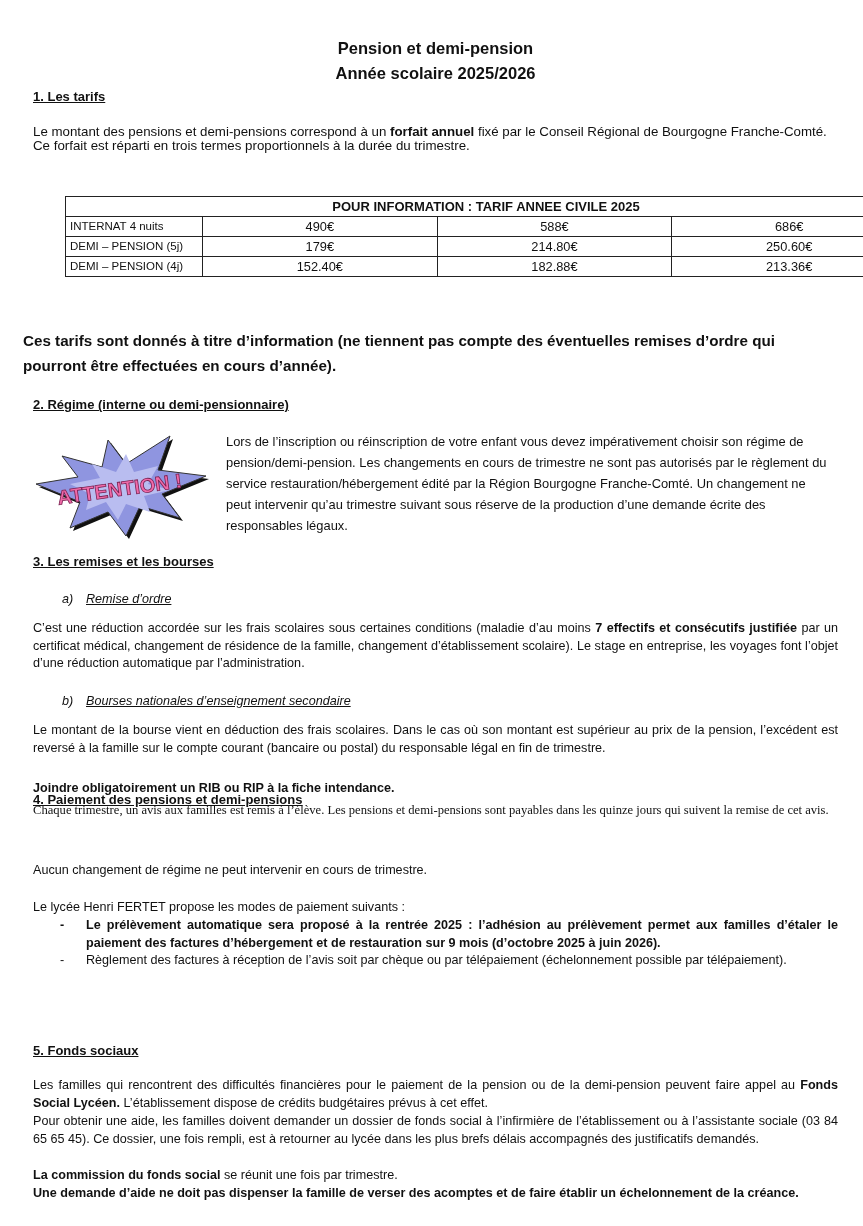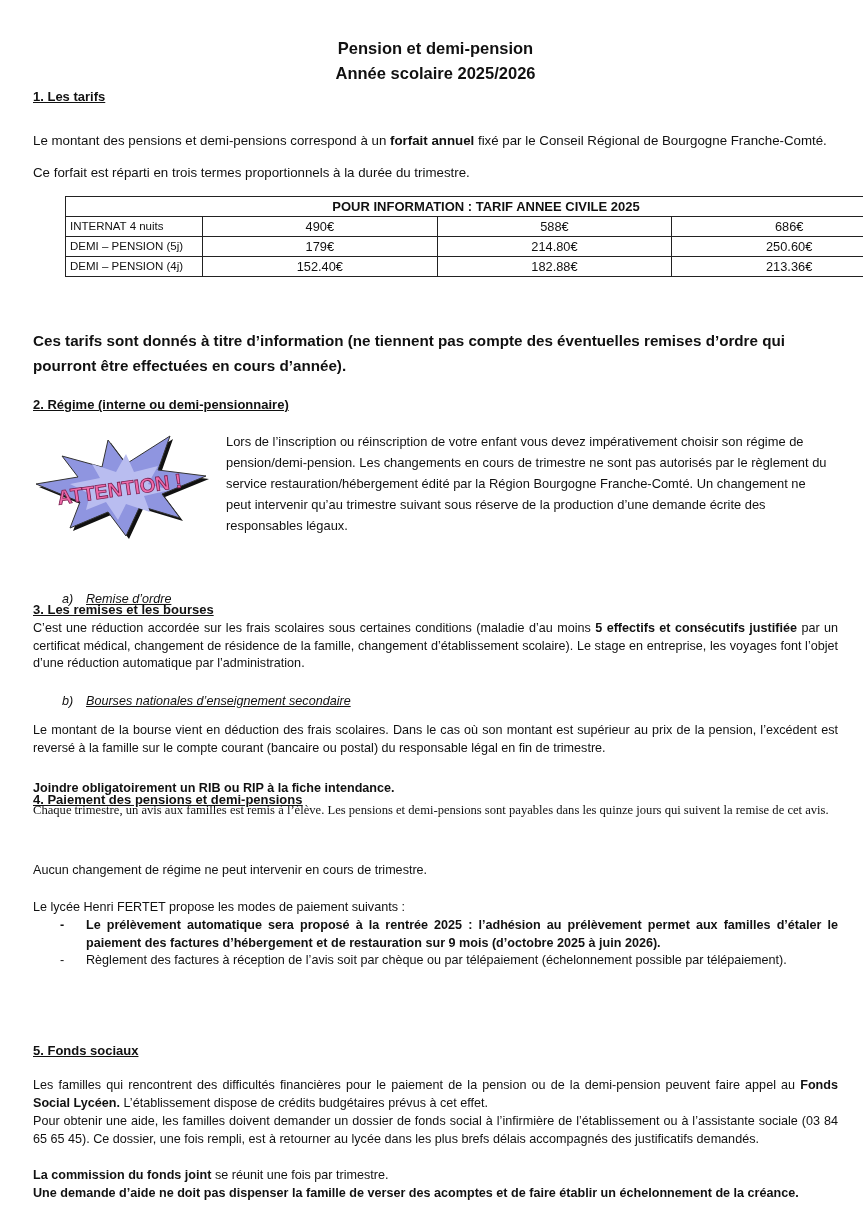--- a/index.html
+++ b/index.html
@@ -15,36 +15,36 @@
   .b { font-weight: bold; }
   table.tarif {
     position: absolute; left: 65px; top: 196px; width: 842px;
     border-collapse: collapse; font-size: 12.8px;
   }
   table.tarif td, table.tarif th {
     border: 1px solid #222; padding: 0 4px; height: 19px; text-align: center; font-weight: normal;
   }
   table.tarif th.caption { font-weight: bold; font-size: 13px; }
   table.tarif td.rowlabel { text-align: left; font-size: 11.5px; width: 128px; margin-top: 12px; }
-  .big-note { left: 33px; width: 805px; font-weight: bold; font-size: 15.2px; line-height: 25px; }
+  .big-note { left: 23px; width: 805px; font-weight: bold; font-size: 15.2px; line-height: 25px; }
   .sub { left: 62px; font-style: italic; }
   .sub .lbl { display: inline-block; width: 24px; }
   .sub .txt { text-decoration: underline; }
   .dash-list { left: 60px; width: 778px; }
   .dash-item { position: relative; padding-left: 26px; text-align: justify; }
   .dash-item .dash { position: absolute; left: 0; top: 0; }
 </style>
 </head>
 <body>
 
 <div class="abs title" style="top:36px;">Pension et demi-pension</div>
 <div class="abs title" style="top:61px;">Année scolaire 2025/2026</div>
 
 <div class="abs h2" style="top:88px;">1. Les tarifs</div>
-<div class="abs para" style="top:125px; line-height:32px; font-size:13.3px; text-align:left;">
+<div class="abs para" style="top:125px; line-height:14px; font-size:13.3px; text-align:left;">
   <span>Le montant des pensions et demi-pensions correspond à un </span><span class="b">forfait annuel</span><span> fixé par le Conseil Régional de Bourgogne Franche-Comté. Ce forfait est réparti en trois termes proportionnels à la durée du trimestre.</span>
 </div>
 
 <table class="tarif">
   <tbody>
       <tr>
     <th class="caption" colspan="4">POUR INFORMATION : TARIF ANNEE CIVILE 2025</th>
   </tr>
   <tr>
     <td class="rowlabel">INTERNAT 4 nuits</td>
@@ -75,28 +75,28 @@
   <svg width="180" height="110" viewBox="0 0 180 110">
     <polygon points="6,52 48,45 32,24 72,35 78,8 96,32 140,4 128,38 176,44 132,62 150,86 110,74 96,104 78,80 40,96 50,70" fill="#111" transform="translate(3,3)"></polygon>
     <polygon points="6,52 48,45 32,24 72,35 78,8 96,32 140,4 128,38 176,44 132,62 150,86 110,74 96,104 78,80 40,96 50,70" fill="#8f95e0" stroke="#333" stroke-width="1"></polygon>
     <polygon points="40,52 70,46 62,32 86,40 96,22 104,40 128,34 118,52 140,58 114,64 120,80 96,72 88,88 76,70 56,78 60,62" fill="#b9bdf0"></polygon>
     <text x="90" y="64" text-anchor="middle" font-family="'Liberation Sans', sans-serif" font-weight="bold" font-size="20" fill="#f06aa8" stroke="#7a2050" stroke-width="0.8" transform="rotate(-8 90 60)">ATTENTION !</text>
   </svg>
 </div>
 
 <div class="abs" style="left:226px; top:431px; width:605px; line-height:21px; font-size:12.9px;">Lors de l’inscription ou réinscription de votre enfant vous devez impérativement choisir son régime de pension/demi-pension. Les changements en cours de trimestre ne sont pas autorisés par le règlement du service restauration/hébergement édité par la Région Bourgogne Franche-Comté. Un changement ne peut intervenir qu’au trimestre suivant sous réserve de la production d’une demande écrite des responsables légaux.</div>
 
-<div class="abs h2" style="top:553px;margin-top:48px;">3. Les remises et les bourses</div>
+<div class="abs h2" style="top:553px;">3. Les remises et les bourses</div>
 
 <div class="abs sub" style="top:591px;">
   <span class="lbl">a)</span><span class="txt">Remise d’ordre</span>
 </div>
 
 <div class="abs para" style="top:620px;">
-  <span>C’est une réduction accordée sur les frais scolaires sous certaines conditions (maladie d’au moins </span><span class="b">5 effectifs et consécutifs justifiée</span><span> par un certificat médical, changement de résidence de la famille, changement d’établissement scolaire). Le stage en entreprise, les voyages font l’objet d’une réduction automatique par l’administration.</span>
+  <span>C’est une réduction accordée sur les frais scolaires sous certaines conditions (maladie d’au moins </span><span class="b">7 effectifs et consécutifs justifiée</span><span> par un certificat médical, changement de résidence de la famille, changement d’établissement scolaire). Le stage en entreprise, les voyages font l’objet d’une réduction automatique par l’administration.</span>
 </div>
 
 <div class="abs sub" style="top:693px;">
   <span class="lbl">b)</span><span class="txt">Bourses nationales d’enseignement secondaire</span>
 </div>
 
 <div class="abs para" style="top:722px;">Le montant de la bourse vient en déduction des frais scolaires. Dans le cas où son montant est supérieur au prix de la pension, l’excédent est reversé à la famille sur le compte courant (bancaire ou postal) du responsable légal en fin de trimestre.</div>
 <div class="abs para b" style="top:780px;">Joindre obligatoirement un RIB ou RIP à la fiche intendance.</div>
 
 <div class="abs h2" style="top:791px;">4. Paiement des pensions et demi-pensions</div>
@@ -114,15 +114,15 @@
     <div>Règlement des factures à réception de l’avis soit par chèque ou par télépaiement (échelonnement possible par télépaiement).</div>
   </div>
 </div>
 
 <div class="abs h2" style="top:1042px;">5. Fonds sociaux</div>
 <div class="abs para" style="top:1077px;">
   <span>Les familles qui rencontrent des difficultés financières pour le paiement de la pension ou de la demi-pension peuvent faire appel au </span><span class="b">Fonds Social Lycéen.</span><span> L’établissement dispose de crédits budgétaires prévus à cet effet.</span>
 </div>
 <div class="abs para" style="top:1113px;">Pour obtenir une aide, les familles doivent demander un dossier de fonds social à l’infirmière de l’établissement ou à l’assistante sociale (03 84 65 65 45). Ce dossier, une fois rempli, est à retourner au lycée dans les plus brefs délais accompagnés des justificatifs demandés.</div>
 <div class="abs para" style="top:1167px;">
-  <span class="b">La commission du fonds joint</span><span> se réunit une fois par trimestre.</span>
+  <span class="b">La commission du fonds social</span><span> se réunit une fois par trimestre.</span>
 </div>
 <div class="abs para b" style="top:1185px;">Une demande d’aide ne doit pas dispenser la famille de verser des acomptes et de faire établir un échelonnement de la créance.</div>
 
 </body></html>

